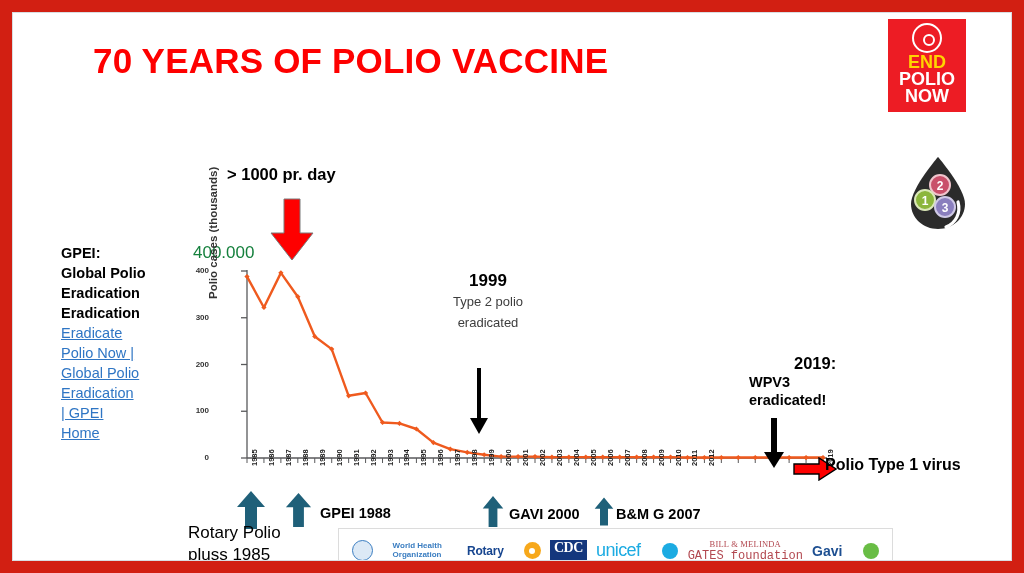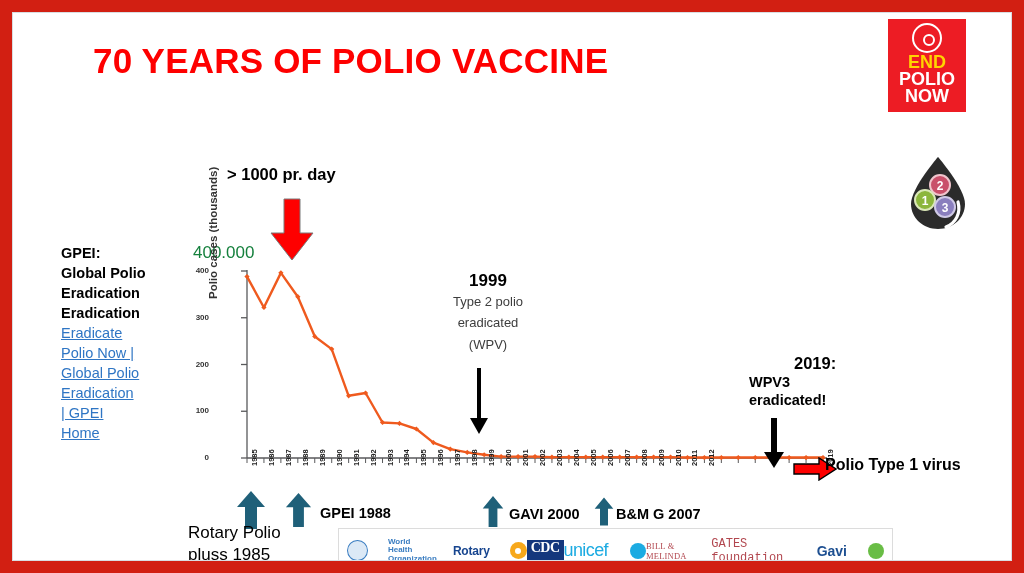--- a/index.html
+++ b/index.html
@@ -258,21 +258,20 @@
       <div class="xtick" style="left: 660.529px; top: 453px;">2010</div>
       <div class="xtick" style="left: 677.471px; top: 453px;">2011</div>
       <div class="xtick" style="left: 694.412px; top: 453px;">2012</div>
       <div class="xtick" style="left: 813px; top: 453px;">2019</div>
     </div>
 
   <div id="ann1999">
     <div class="y">1999</div>
     <div class="t">Type 2 polio</div>
     <div class="t">eradicated</div>
-    <div class="t">(WPV)</div>
   </div>
   <svg style="position:absolute;left:455px;top:355px" width="22" height="68" viewBox="0 0 22 68">
     <path d="M9 0 L13 0 L13 50 L20 50 L11 66 L2 50 L9 50 Z" fill="#000"></path>
   </svg>
 
   <div id="ann2019">
     <div class="y">2019:</div>
     <div class="t">WPV3</div>
     <div class="t">eradicated!</div>
   </div>
@@ -320,21 +319,21 @@
       <span class="rot-txt">Rotary</span>
       <span class="rot-wheel"></span>
     </div>
     <div class="logo">
       <span class="cdc">CDC</span>
     </div>
     <div class="logo">
       <span class="unicef">unicef</span>
       <span class="un-globe"></span>
     </div>
-    <div class="logo" style="flex-direction:row;gap:0">
+    <div class="logo" style="flex-direction:column;gap:0">
       <span class="bmg1">BILL &amp; MELINDA</span>
       <span class="bmg2">GATES foundation</span>
     </div>
     <div class="logo">
       <span class="gavi">Gavi</span>
       <span class="gavi-dot"></span>
     </div>
   </div>
 
 </div>

